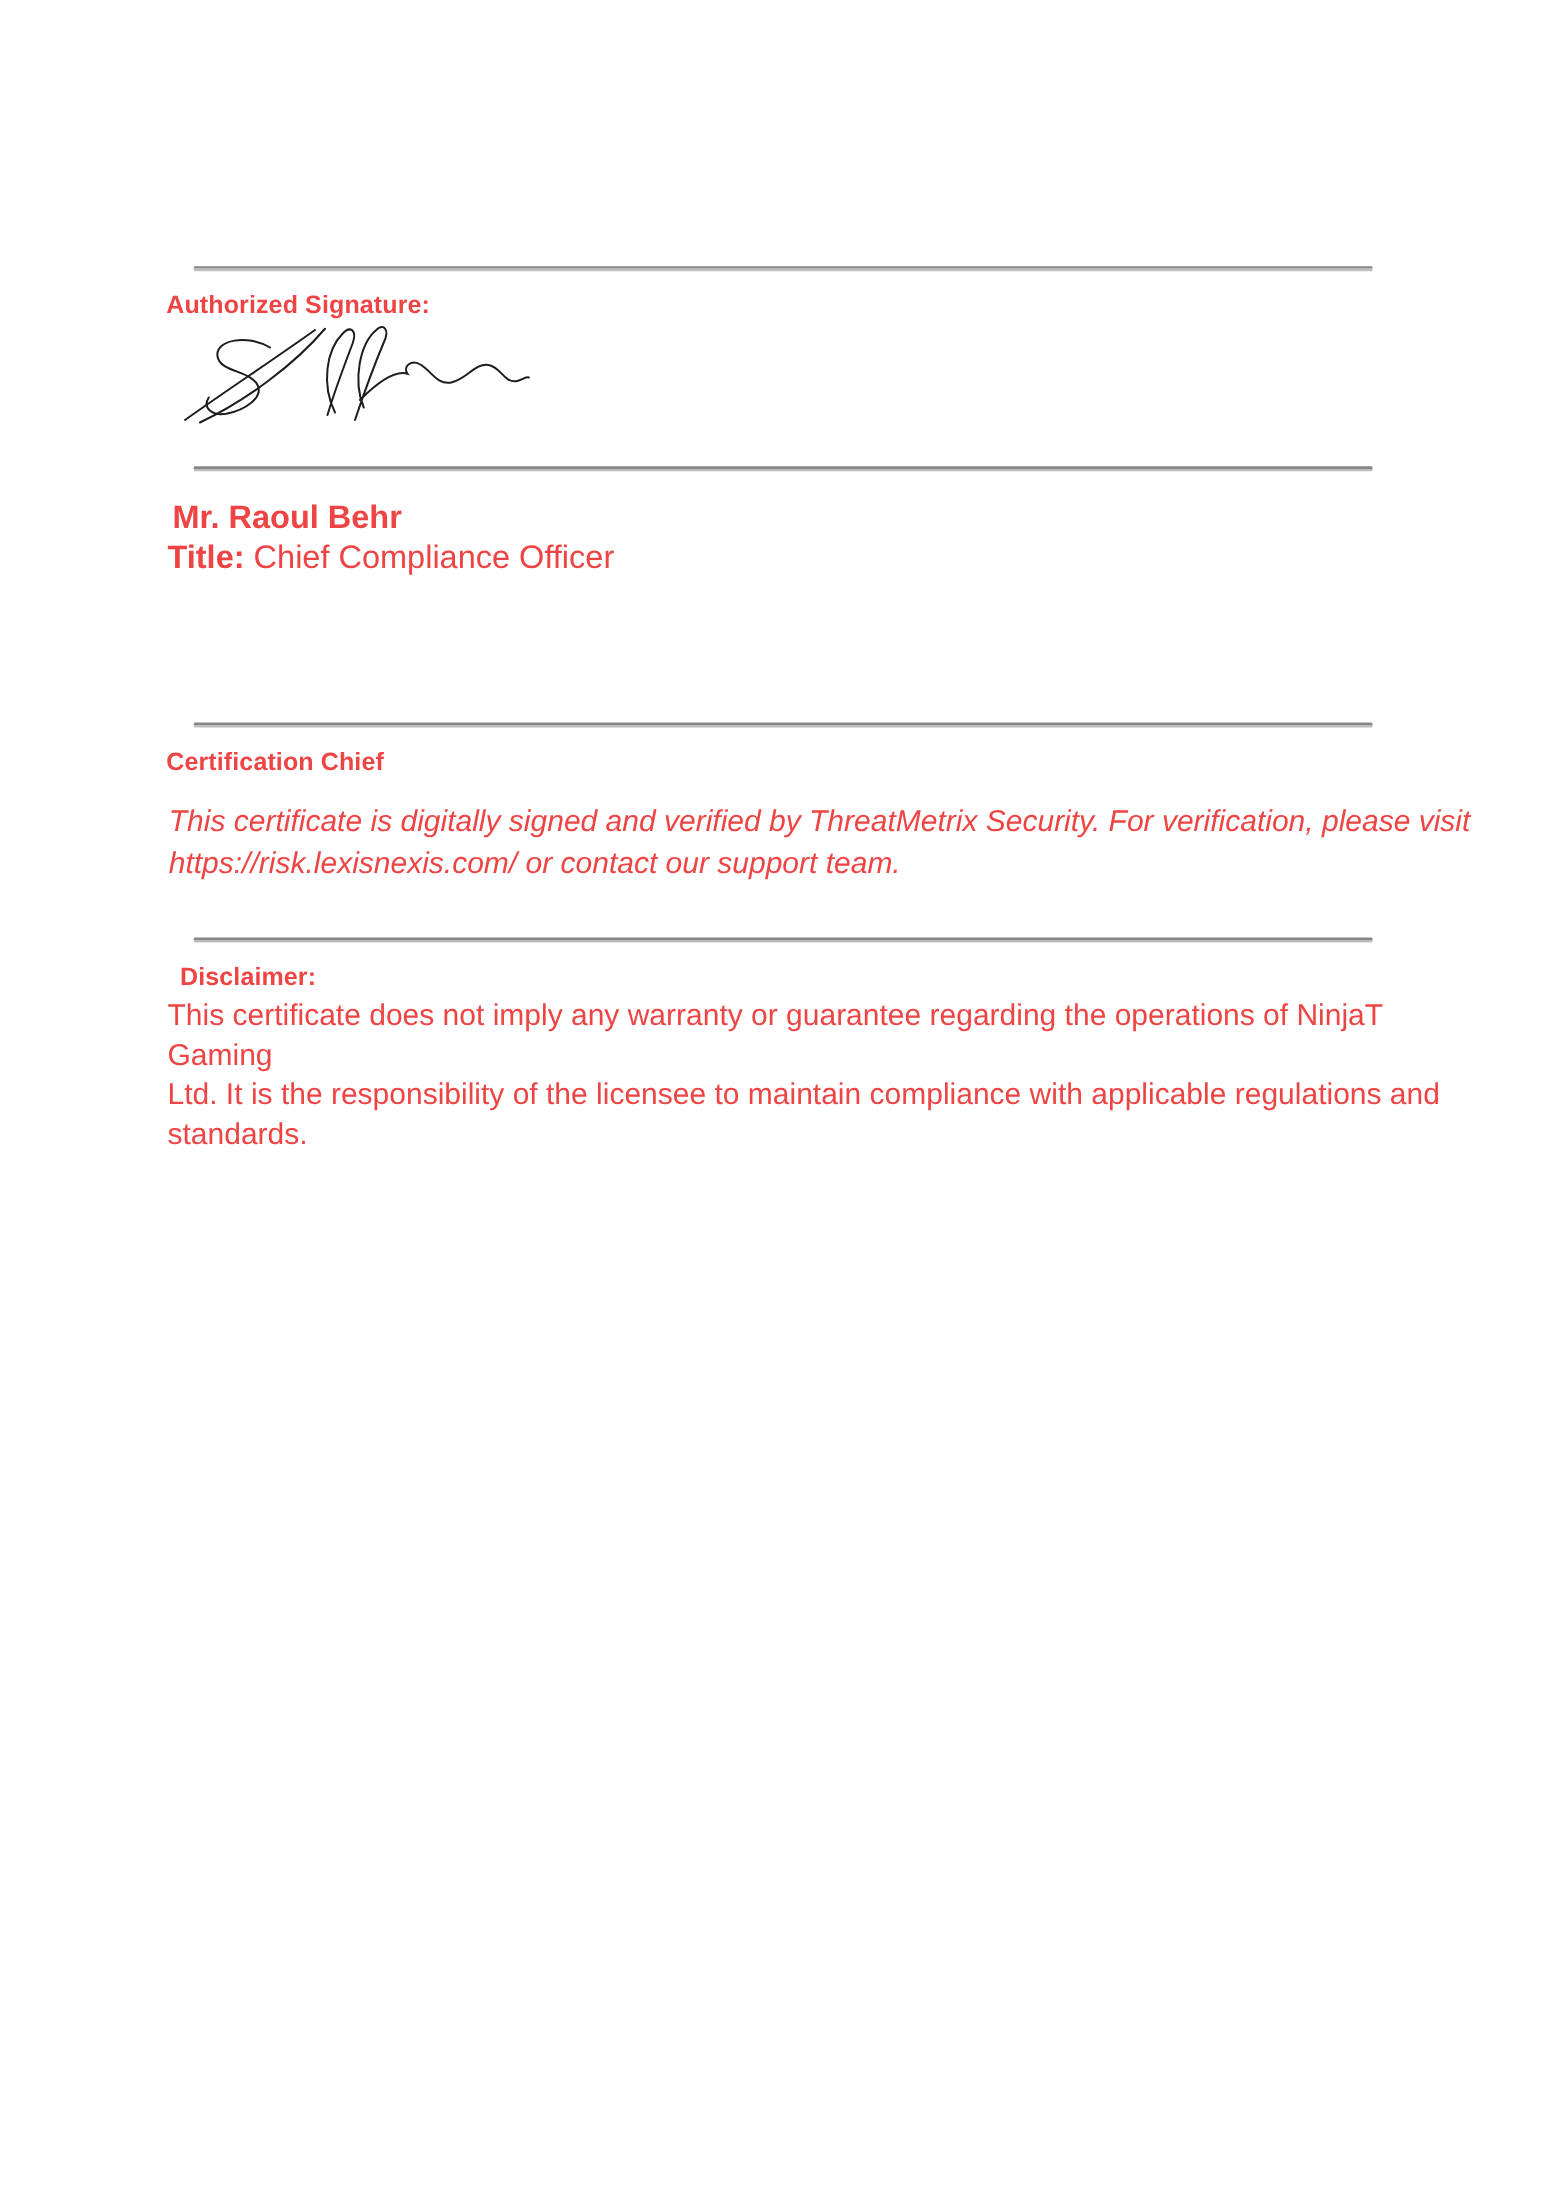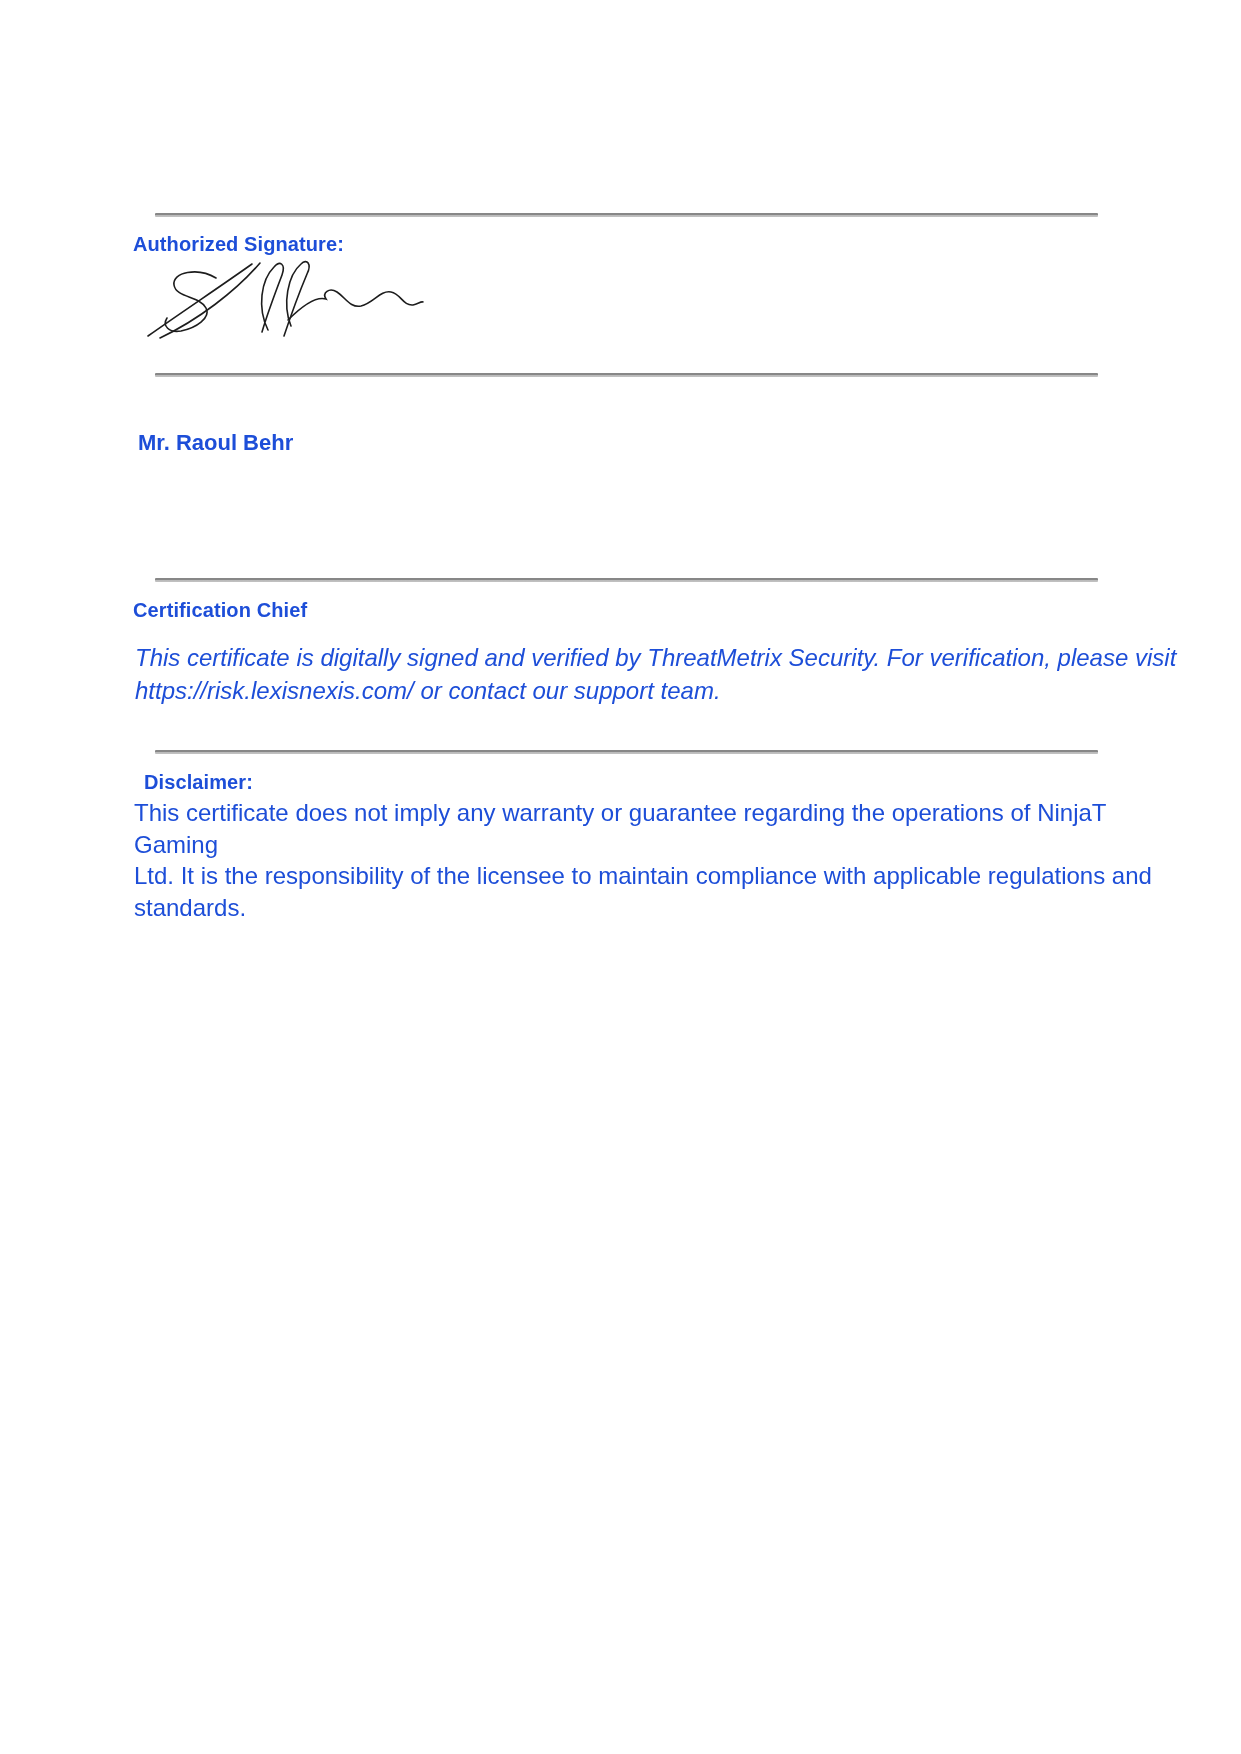--- a/index.html
+++ b/index.html
@@ -3,21 +3,21 @@
 <meta charset="utf-8">
 <style>
   * { margin: 0; padding: 0; box-sizing: border-box; }
   html, body { background: #ffffff; }
   .page {
     position: relative;
     width: 1241px;
     height: 1754px;
     background: #ffffff;
     font-family: "Liberation Sans", sans-serif;
-    color: #1d4ed8;
+    color: #ef4444;
     overflow: hidden;
     margin: 0 auto;
   }
   .rule {
     position: absolute;
     left: 155px;
     width: 943px;
     height: 4px;
     background: linear-gradient(to bottom, #878787 0%, #878787 45%, #b8b8b8 45%, #c2c2c2 100%);
     border-radius: 1px;
@@ -32,22 +32,22 @@
   .sig-svg {
     position: absolute;
     left: 140px;
     top: 258px;
     width: 285px;
     height: 84px;
   }
   .signatory {
     position: absolute;
     left: 134px;
-    top: 427px;
-    font-size: 22px;
+    top: 397px;
+    font-size: 26px;
     line-height: 32px;
   }
   .signatory .line { white-space: nowrap; }
   .signatory .name { font-weight: 700; margin-left: 4px; }
   .signatory .org { font-weight: 700; }
   .signatory .lbl { font-weight: 700; }
   .signatory .val { font-weight: 400; }
   .para {
     position: absolute;
     font-size: 24px;
@@ -88,20 +88,21 @@
       <path d="M151 68 C142 46 148 17 161 6 C167 0 172 6 167 16 C159 35 150 60 144 78"></path>
 
       <path d="M148 62 C162 48 176 38 186 41 C182 35 189 29 197 34 C206 40 210 50 221 48 C234 45 240 32 251 34 C261 36 263 48 273 47 C278 46 281 43 283 44"></path>
     </g>
   </svg>
 
   <div class="rule r2"></div>
 
   <div class="signatory">
     <div class="line name">Mr. Raoul Behr</div>
+    <div class="line"><span class="lbl">Title:</span><span class="val"> Chief Compliance Officer</span></div>
   </div>
 
   <div class="rule r3"></div>
 
   <div class="heading h-cert">Certification Chief</div>
 
   <div class="para italic cert-para">This certificate is digitally signed and verified by ThreatMetrix Security. For verification, please visit
 https://risk.lexisnexis.com/ or contact our support team.</div>
 
   <div class="rule r4"></div>

